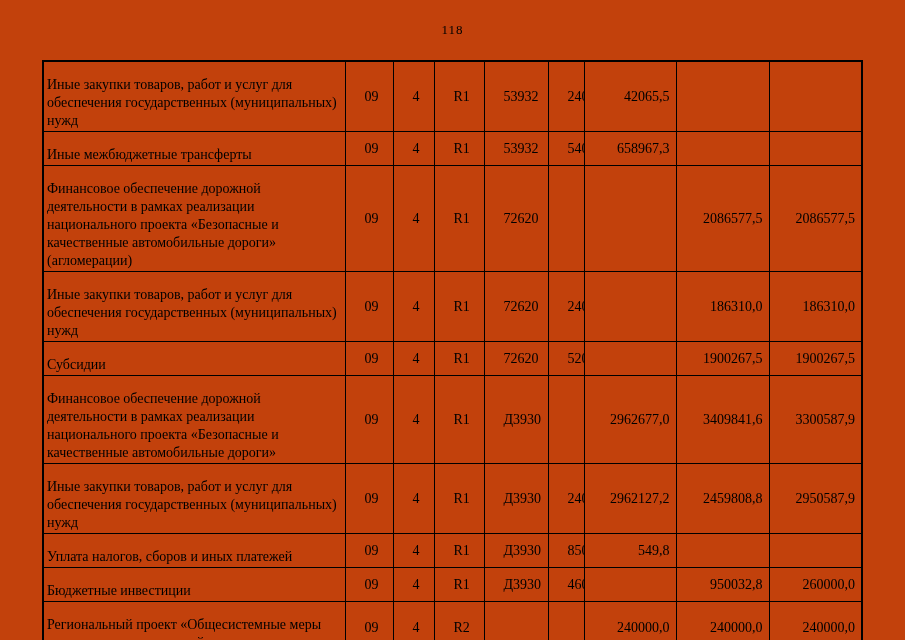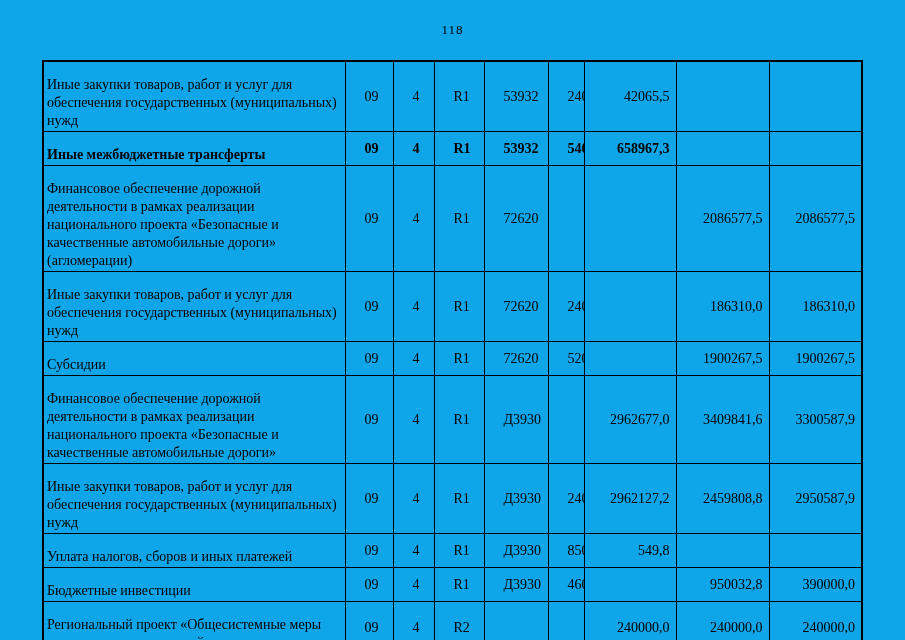--- a/index.html
+++ b/index.html
@@ -5,21 +5,21 @@
   * { margin: 0; padding: 0; box-sizing: border-box; }
   html, body {
     width: 905px; height: 640px;
     background: #ffffff;
     font-family: "Liberation Serif", "DejaVu Serif", serif;
     color: #000000;
   }
   .page {
     position: relative;
     width: 905px; height: 640px;
-    background: #0ea5e9;
+    background: #c2410c;
     overflow: hidden;
   }
   .page-number {
     position: absolute;
     top: 22px; left: 0; right: 0;
     text-align: center;
     font-size: 13px;
     letter-spacing: 1px;
   }
   table.budget-table {
@@ -74,21 +74,21 @@
       <td class="cell-desc">Иные закупки товаров, работ и услуг для обеспечения государственных (муниципальных) нужд</td>
       <td class="cell-code">09</td>
       <td class="cell-code">4</td>
       <td class="cell-code">R1</td>
       <td class="cell-code">53932</td>
       <td class="cell-code">240</td>
       <td class="cell-amount">42065,5</td>
       <td class="cell-amount"></td>
       <td class="cell-amount"></td>
     </tr>
-        <tr style="height: 20px; font-weight: bold;">
+        <tr style="height: 20px;">
       <td class="cell-desc">Иные межбюджетные трансферты</td>
       <td class="cell-code">09</td>
       <td class="cell-code">4</td>
       <td class="cell-code">R1</td>
       <td class="cell-code">53932</td>
       <td class="cell-code">540</td>
       <td class="cell-amount">658967,3</td>
       <td class="cell-amount"></td>
       <td class="cell-amount"></td>
     </tr>
@@ -160,21 +160,21 @@
     </tr>
         <tr style="height: 20px; margin-top: 48px;">
       <td class="cell-desc">Бюджетные инвестиции</td>
       <td class="cell-code">09</td>
       <td class="cell-code">4</td>
       <td class="cell-code">R1</td>
       <td class="cell-code">Д3930</td>
       <td class="cell-code">460</td>
       <td class="cell-amount"></td>
       <td class="cell-amount">950032,8</td>
-      <td class="cell-amount">390000,0</td>
+      <td class="cell-amount">260000,0</td>
     </tr>
         <tr style="height: 37px;">
       <td class="cell-desc">Региональный проект «Общесистемные меры развития дорожного хозяйства»</td>
       <td class="cell-code">09</td>
       <td class="cell-code">4</td>
       <td class="cell-code">R2</td>
       <td class="cell-code"></td>
       <td class="cell-code"></td>
       <td class="cell-amount">240000,0</td>
       <td class="cell-amount">240000,0</td>

